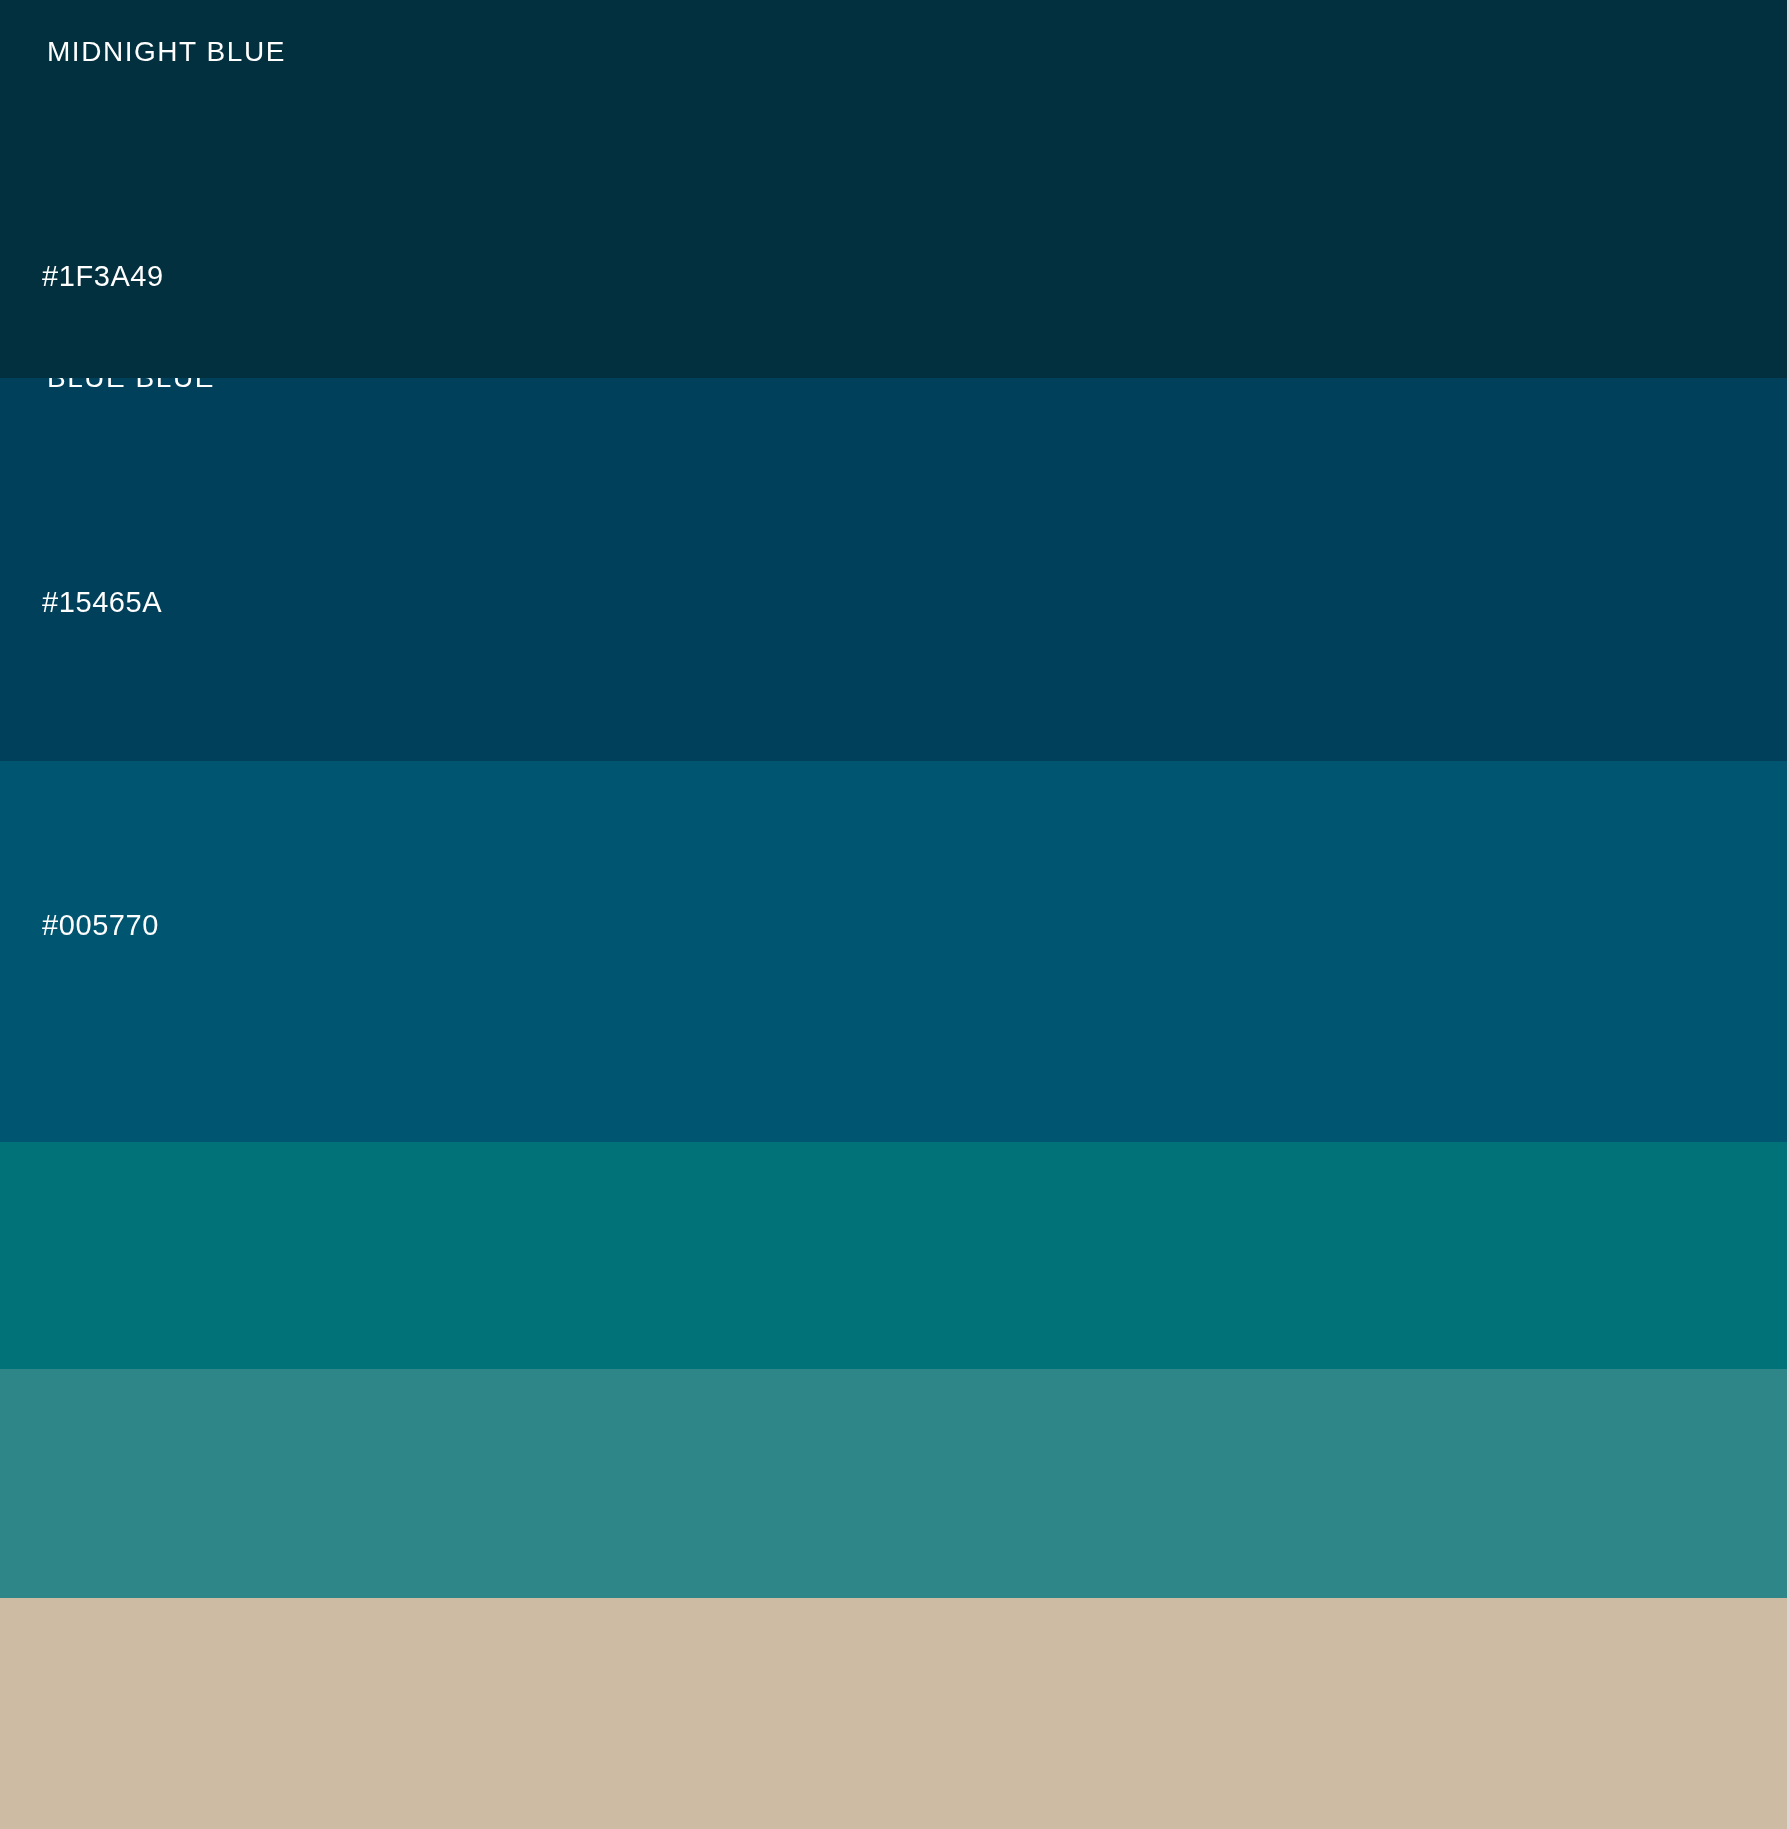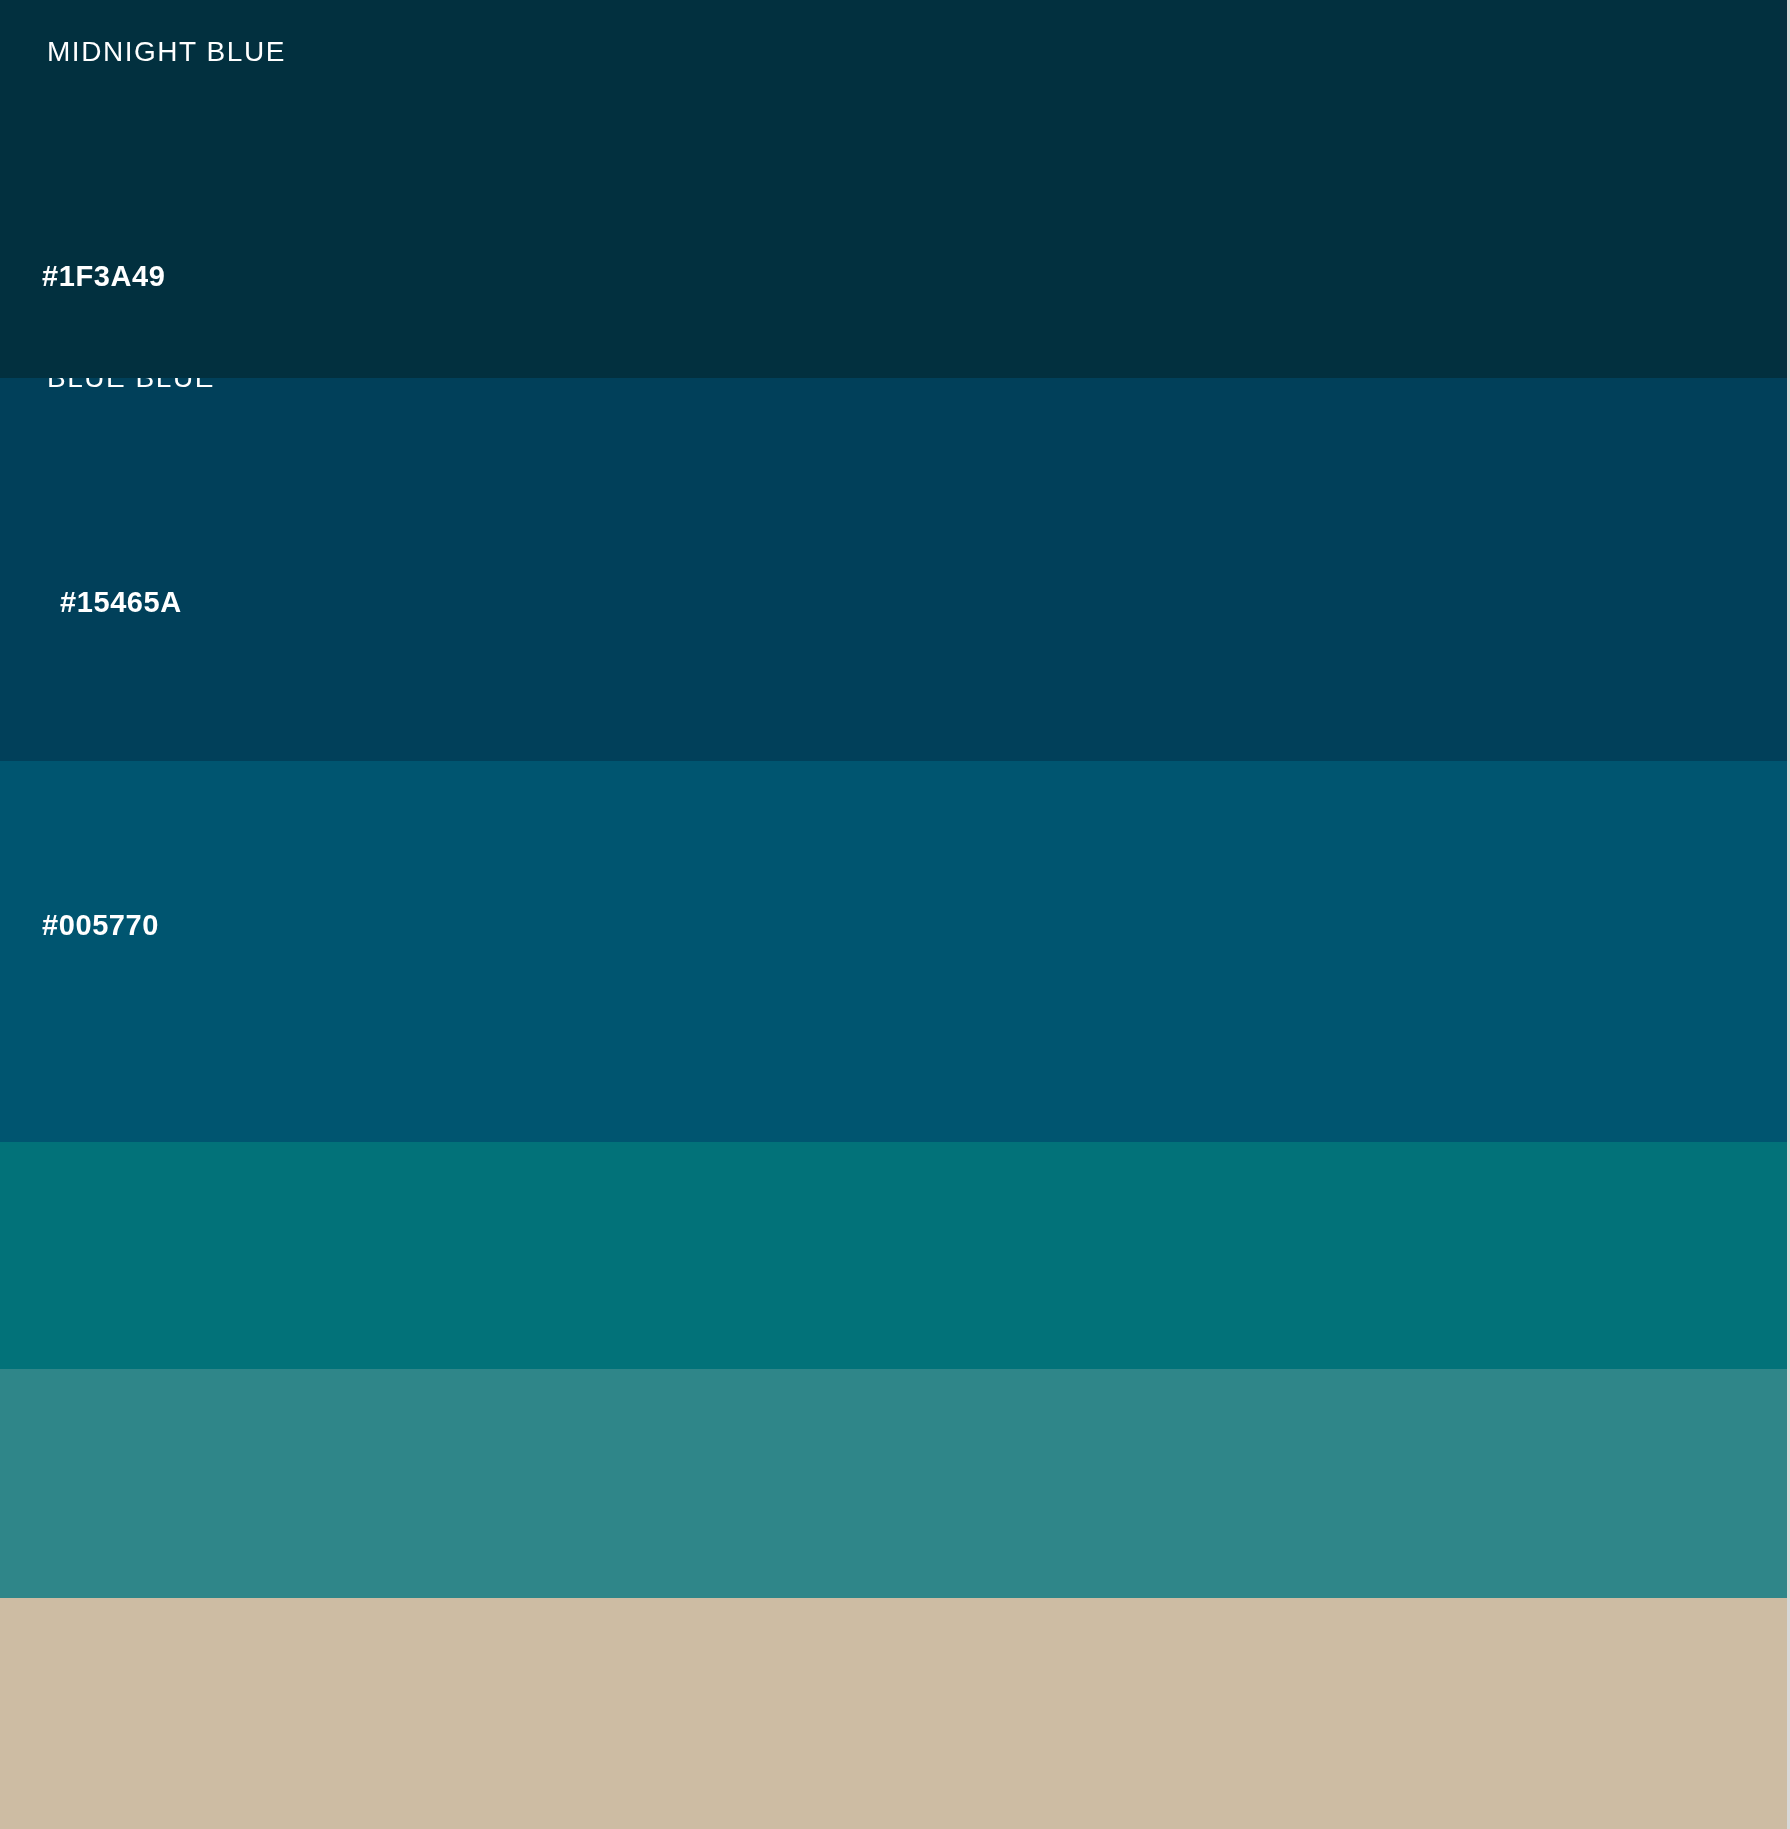--- a/index.html
+++ b/index.html
@@ -39,37 +39,36 @@
     -webkit-font-smoothing: antialiased;
   }
   .swatch-name {
     font-size: 28px;
     left: 47px;
   }
   .swatch-hex {
     font-size: 29px;
     left: 42px;
     letter-spacing: 0.02em;
-    font-weight: bold;
   }
   
 </style>
 </head>
 <body>
 
 <div id="palette" style="width: 1790px; height: 1829px; background: rgb(255, 255, 255);">
 
   <div class="swatch" style="background: rgb(2, 48, 63); top: 0px; height: 422px;">
     <span class="swatch-name" style="top: 38px; left: 47px;">MIDNIGHT BLUE</span>
     <span class="swatch-hex" style="top: 262px; left: 42px;">#1F3A49</span>
   </div>
 
   <div class="swatch" style="background: rgb(1, 64, 90); top: 378px; height: 383px;">
     <span class="swatch-name" style="top: -14px; left: 47px;">BLUE BLUE</span>
-    <span class="swatch-hex" style="top: 210px; left: 60px;">#15465A</span>
+    <span class="swatch-hex" style="top: 210px; left: 42px;">#15465A</span>
   </div>
 
   <div class="swatch" style="background: rgb(0, 85, 112); top: 761px; height: 407px;">
 
     <span class="swatch-hex" style="top: 150px; left: 42px;">#005770</span>
   </div>
 
   <div class="swatch" style="background: rgb(2, 114, 121); top: 1142px; height: 227px;">
     
     

